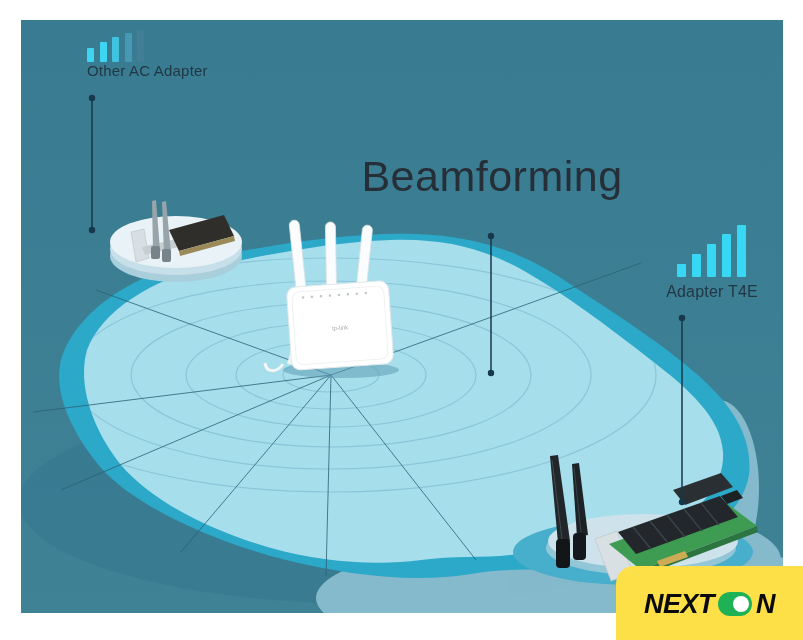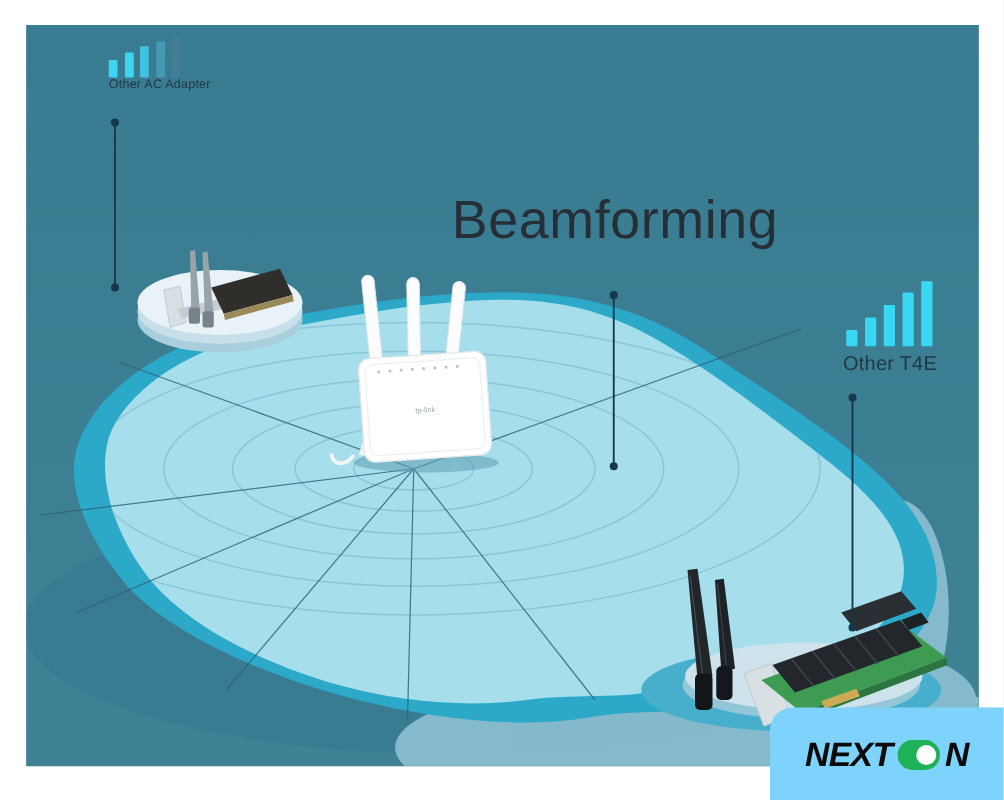--- a/index.html
+++ b/index.html
@@ -3,25 +3,25 @@
 <meta charset="utf-8">
 <style>
   html,body{margin:0;padding:0;background:#ffffff;}
   body{position:relative;width:803px;height:640px;overflow:hidden;
        font-family:"Liberation Sans",sans-serif;}
   .canvas{position:absolute;left:21px;top:20px;width:762px;height:593px;
           background:#3B7F95;overflow:hidden;}
   .overlay{position:absolute;z-index:5;}
   .signal{display:flex;align-items:flex-end;}
   .signal .bar{display:inline-block;border-radius:1px;}
-  .lbl{color:#223744;font-size:10px;letter-spacing:.2px;white-space:nowrap;}
+  .lbl{color:#223744;font-size:15px;letter-spacing:.2px;white-space:nowrap;}
   .heading{color:#262F38;font-size:43px;font-weight:300;letter-spacing:.5px;
            text-align:center;white-space:nowrap;}
   .logo-box{position:absolute;left:616px;top:566px;right:0;bottom:0;
-            background:#7dd3fc;border-top-left-radius:18px;z-index:9;
+            background:#fde047;border-top-left-radius:18px;z-index:9;
             display:flex;align-items:center;justify-content:center;gap:4px;
             padding-top:2px;}
   .logo-text{font-size:27px;font-weight:700;font-style:italic;
              letter-spacing:-0.5px;color:#0A0A0A;}
   .toggle{position:relative;width:34px;height:24px;border-radius:12px;
           background:#1FB155;display:inline-block;}
   .toggle .knob{position:absolute;right:3px;top:4px;width:16px;height:16px;
                 border-radius:50%;background:#ffffff;}
 </style>
 </head>
@@ -196,21 +196,21 @@
 
 <div class="overlay heading" style="left:342px;top:152px;width:300px;">Beamforming</div>
 
 <div class="overlay signal" style="left:677px;top:225px;height:52px;gap:6px;">
     <span class="bar" style="width: 9px; height: 13px; background: rgb(56, 215, 244);"></span>
     <span class="bar" style="width: 9px; height: 23px; background: rgb(56, 215, 244);"></span>
     <span class="bar" style="width: 9px; height: 33px; background: rgb(56, 215, 244);"></span>
     <span class="bar" style="width: 9px; height: 43px; background: rgb(56, 215, 244);"></span>
     <span class="bar" style="width: 9px; height: 52px; background: rgb(56, 215, 244);"></span>
   </div>
-<div class="overlay lbl" style="left:662px;top:283px;width:100px;text-align:center;font-size:16px;">Other T4E</div>
+<div class="overlay lbl" style="left:662px;top:283px;width:100px;text-align:center;font-size:16px;">Adapter T4E</div>
 
 <div class="logo-box">
   <span class="logo-text">NEXT</span>
   <span class="toggle">
       <span class="knob"></span>
     </span>
   <span class="logo-text">N</span>
 </div>
 
 </body></html>

